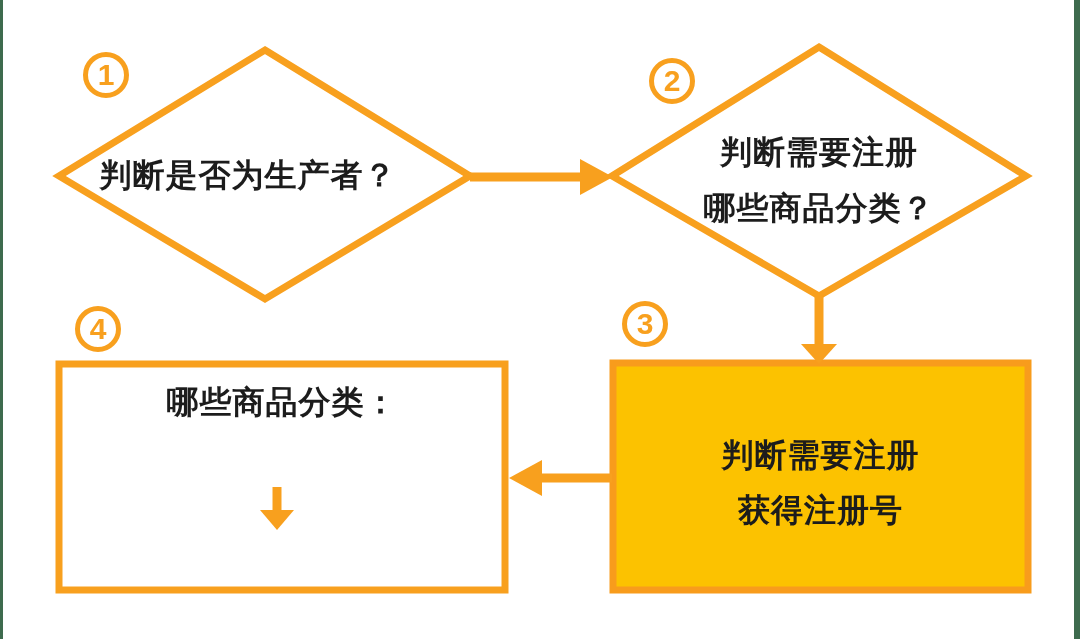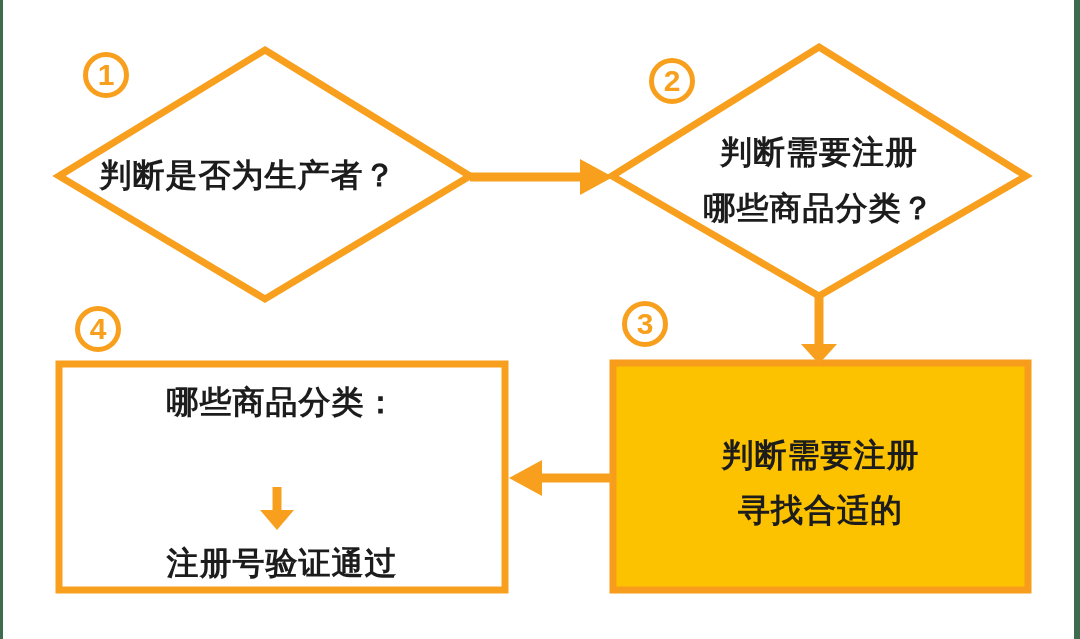--- a/index.html
+++ b/index.html
@@ -97,19 +97,18 @@
 
   <div class="label" style="left:48px;top:155px;width:400px;line-height:40px;">判断是否为生产者？</div>
 
   <div class="label" style="left:619px;top:124px;width:400px;line-height:56px;">
     <div>判断需要注册</div>
     <div>哪些商品分类？</div>
   </div>
 
   <div class="label" style="left:613px;top:428px;width:415px;line-height:55px;">
     <div>判断需要注册</div>
-    <div>寻找合适的</div>
+    <div>获得注册号</div>
   </div>
 
   <div class="label" style="left:59px;top:384px;width:446px;line-height:36px;">哪些商品分类：</div>
-  <div class="label" style="left:59px;top:545px;width:446px;line-height:36px;">注册号验证通过</div>
 
 </div>
 
 </body></html>

